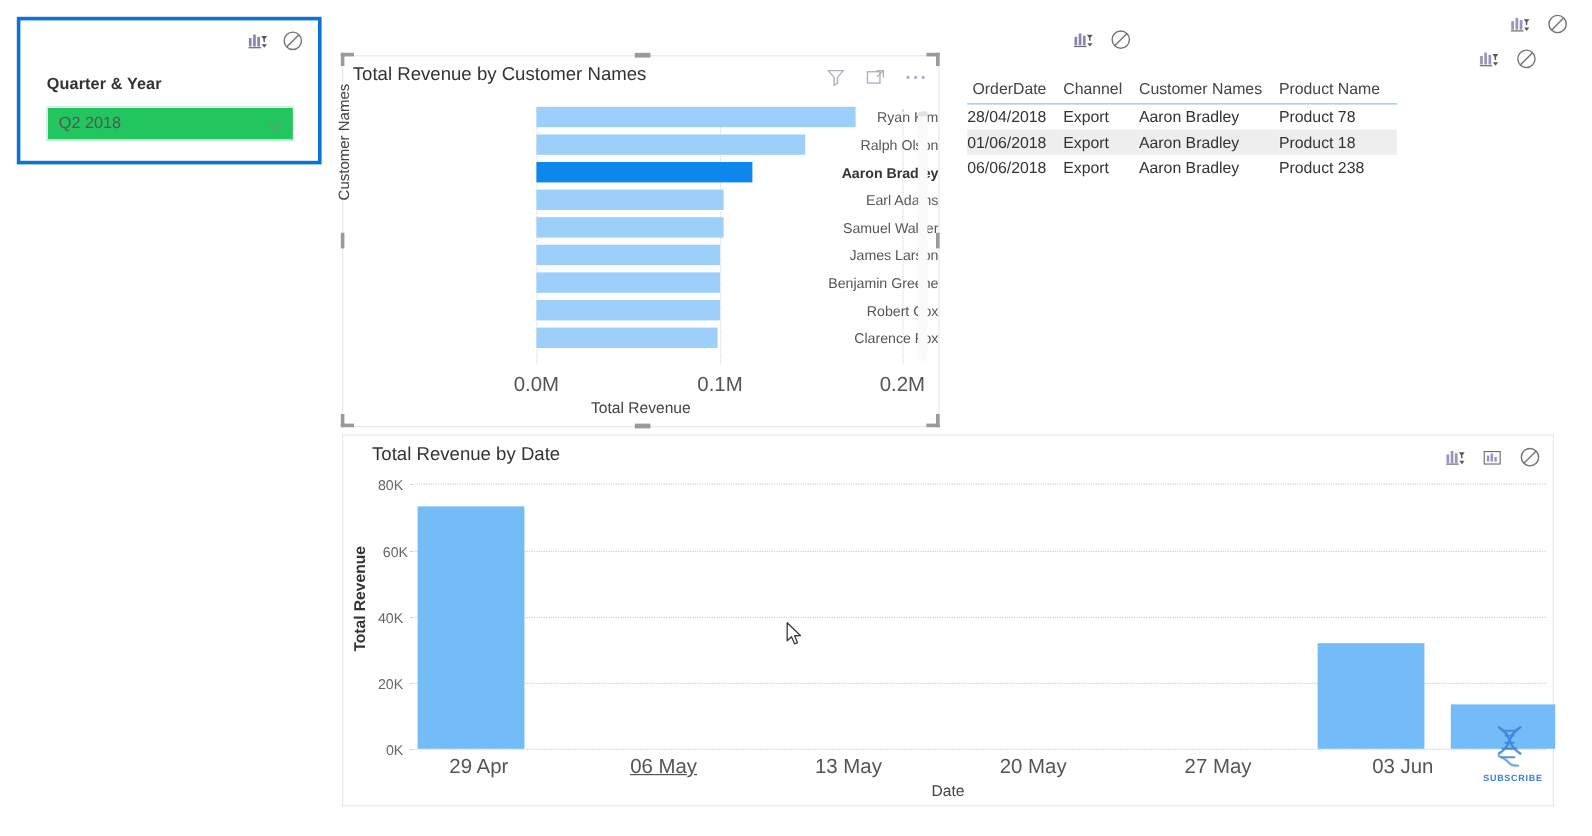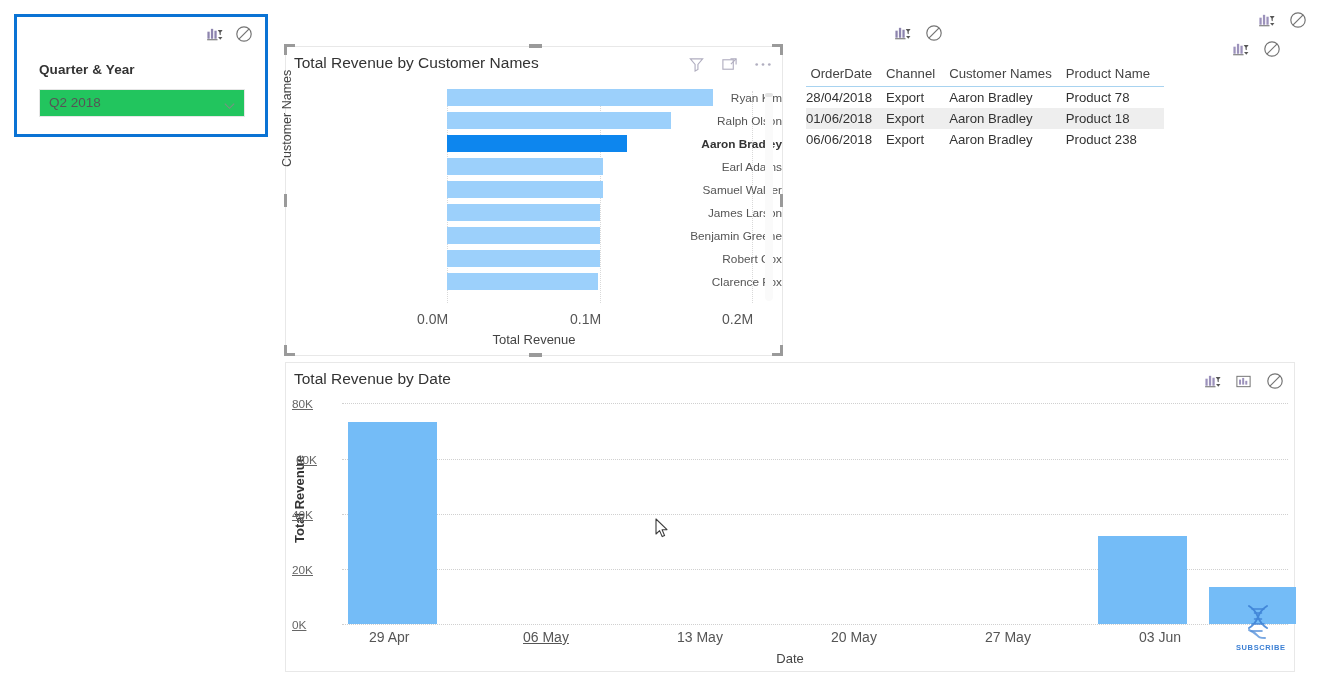--- a/index.html
+++ b/index.html
@@ -58,21 +58,21 @@
     font-size:12.5px;color:#444;white-space:nowrap;
   }
   .cat-label{
     position:absolute;right:0;font-size:11.8px;color:#555;
     text-align:right;white-space:nowrap;
   }
   .cat-label.sel{font-weight:bold;color:#333;}
   .bar-h{position:absolute;background:#9cd0fb;}
   .bar-h.sel{background:#0d86ee;}
   .plot-grid{position:absolute;border-left:1px dotted #d9d9d9;}
-  .xtick{position:absolute;font-size:14px;color:#555;text-align:left;}
+  .xtick{position:absolute;font-size:17px;color:#555;text-align:center;}
   .xaxis-title{
     position:absolute;font-size:13px;color:#444;text-align:center;
   }
   
   .handle{position:absolute;background:#9a9a9a;}
 
   
   .vscroll-track{position:absolute;background:#fafafa;border-radius:6px;}
   .vscroll-thumb{position:absolute;background:#e2e2e2;border-radius:6px;}
 
@@ -88,24 +88,24 @@
   #tablevis tbody tr.hl{background:#eeeeee;}
   .table-icons-a{position:absolute;left:894px;top:24px;display:flex;gap:14px;align-items:center;}
   .table-icons-b{position:absolute;left:1258px;top:11px;display:flex;gap:14px;align-items:center;}
   .table-icons-c{position:absolute;left:1232px;top:40px;display:flex;gap:14px;align-items:center;}
 
   
   #colvis{
     left:285px;top:362px;width:1010px;height:310px;
     background:#ffffff;border:1px solid #e8e8e8;box-sizing:border-box;
   }
-  #colvis .vtitle{position:absolute;left:8px;top:7px;font-size:15.5px;color:#333;text-align:center;}
+  #colvis .vtitle{position:absolute;left:24px;top:7px;font-size:15.5px;color:#333;text-align:center;}
   #colvis .vhdr-icons{position:absolute;right:10px;top:9px;display:flex;gap:14px;align-items:center;}
   .hgrid{position:absolute;border-top:1px dotted #d0d0d0;}
-  .ytick{position:absolute;font-size:11.8px;color:#666;text-decoration:underline;}
+  .ytick{position:absolute;font-size:11.8px;color:#666;text-align:right;}
   .bar-v{position:absolute;background:#74bcf7;}
 
   
   #cursor{left:655px;top:518px;width:16px;height:22px;}
 
   
   #watermark{left:1236px;top:604px;width:44px;height:46px;text-align:center;}
   #watermark .wm-text{
     font-size:7.5px;font-weight:bold;color:#3b7fd4;letter-spacing:.6px;
     margin-top:-1px;

